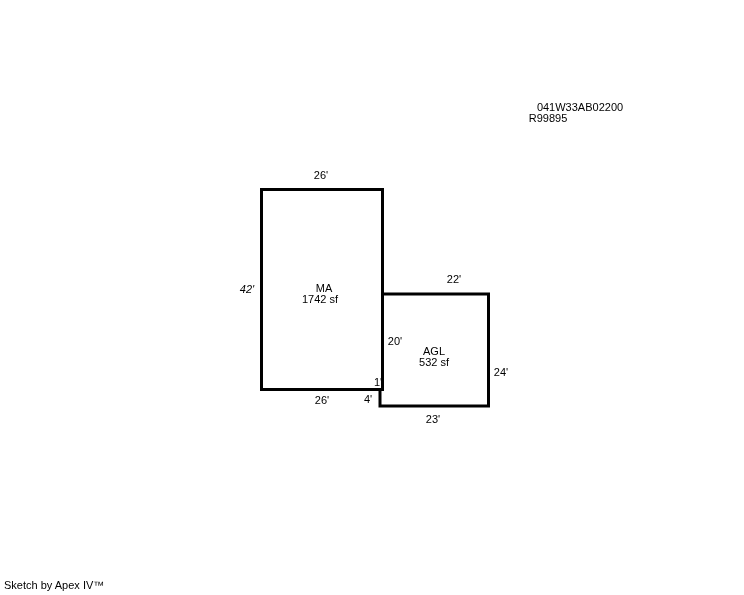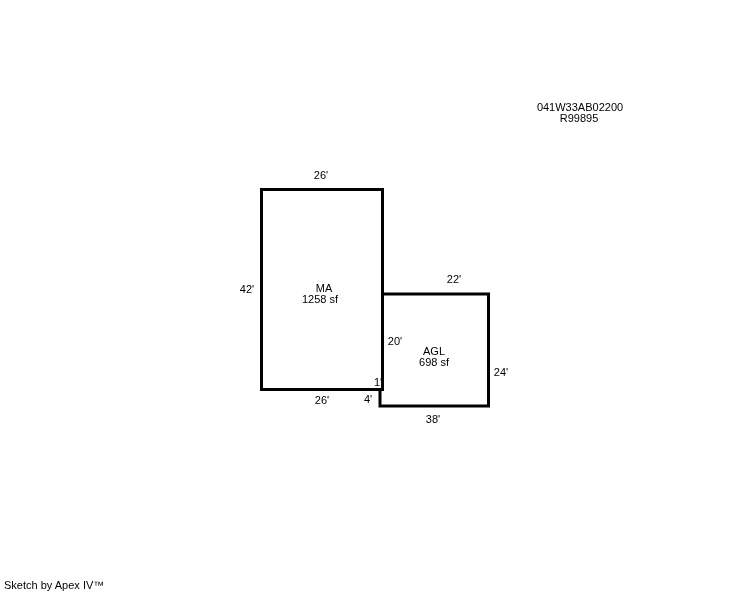--- a/index.html
+++ b/index.html
@@ -44,32 +44,32 @@
 <div class="canvas">
 
   <svg class="sketch-svg" width="744" height="595" viewBox="0 0 744 595">
 
     <rect x="261.5" y="189.5" width="121" height="200" fill="none" stroke="#000000" stroke-width="3"></rect>
 
     <path d="M 382.5 294 H 488.5 V 406 H 380 V 388" fill="none" stroke="#000000" stroke-width="3" stroke-linejoin="miter"></path>
   </svg>
 
   <div class="lbl" style="left:580px; top:107px;">041W33AB02200</div>
-  <div class="lbl" style="left:579px; top:118px;">R99895</div>
+  <div class="lbl" style="left:548px; top:118px;">R99895</div>
 
   <div class="lbl" style="left:321px; top:175px;">26'</div>
-  <div class="lbl" style="left:247px; top:289px;">42'</div>
+  <div class="lbl" style="left:247px; top:289px;font-style:italic;">42'</div>
   <div class="lbl" style="left:320px; top:288px;padding-left:8px;">MA</div>
-  <div class="lbl" style="left:320px; top:299px;">1258 sf</div>
+  <div class="lbl" style="left:320px; top:299px;">1742 sf</div>
   <div class="lbl" style="left:322px; top:400px;">26'</div>
 
   <div class="lbl" style="left:454px; top:279px;">22'</div>
   <div class="lbl" style="left:395px; top:341px;text-align:center;">20'</div>
   <div class="lbl" style="left:434px; top:351px;">AGL</div>
-  <div class="lbl" style="left:434px; top:362px;">698 sf</div>
+  <div class="lbl" style="left:434px; top:362px;">532 sf</div>
   <div class="lbl" style="left:501px; top:350px;margin-top:22px;">24'</div>
   <div class="lbl" style="left:378px; top:382px;">1'</div>
   <div class="lbl" style="left:368px; top:399px;">4'</div>
-  <div class="lbl" style="left:433px; top:419px;">38'</div>
+  <div class="lbl" style="left:433px; top:419px;">23'</div>
 
   <div class="lbl-left" style="left:4px; top:585px;text-align:center;">Sketch by Apex IV™</div>
 
 </div>
 
 </body></html>

